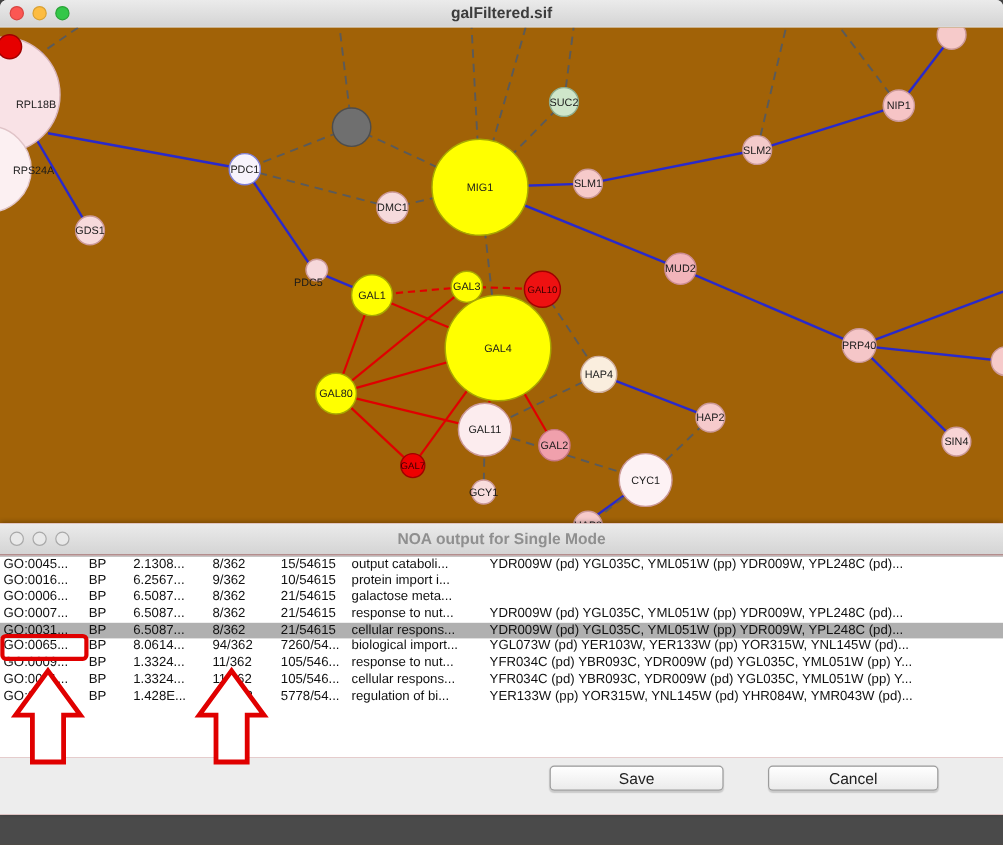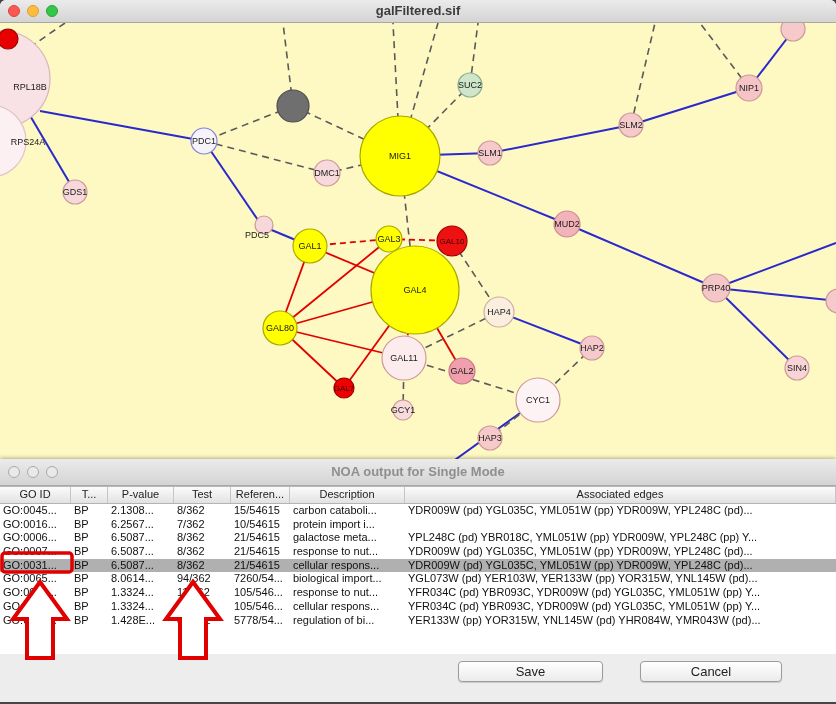--- a/index.html
+++ b/index.html
@@ -1,34 +1,34 @@
 <!DOCTYPE html>
 <html><head>
 <meta charset="utf-8">
 <style>
   html,body{margin:0;padding:0;background:#4a4a4a;}
   .screen{position:relative;width:836px;height:704px;overflow:hidden;
           font-family:"Liberation Sans",sans-serif;}
   .win{position:absolute;left:0;width:836px;background:#fff;box-sizing:border-box;}
   .top-window{top:0;height:461px;border-radius:6px 6px 0 0;box-shadow:0 2px 8px rgba(0,0,0,.45);}
-  .bottom-window{top:459px;height:243px;background:#b91c1c;box-shadow:0 -1px 4px rgba(0,0,0,.3);
+  .bottom-window{top:436px;height:243px;background:#b91c1c;box-shadow:0 -1px 4px rgba(0,0,0,.3);
                  display:flex;flex-direction:column;}
   .titlebar{position:relative;height:22px;background:linear-gradient(#ebebeb,#d4d4d4);
             border-bottom:1px solid #a8a8a8;border-radius:6px 6px 0 0;flex:0 0 auto;}
   .bottom-window .titlebar{height:26px;border-radius:0;}
   .titlebar .title{position:absolute;left:0;right:0;top:0;bottom:0;text-align:center;
             font-size:13px;font-weight:600;color:#3c3c3c;line-height:22px;}
   .bottom-window .title{color:#8f8f8f;line-height:26px;}
   .lights{position:absolute;left:8px;top:50%;transform:translateY(-50%);display:flex;gap:7px;}
   .light{width:12px;height:12px;border-radius:50%;display:inline-block;box-sizing:border-box;}
   .l-red{background:#fc5753;border:1px solid #d94542;}
   .l-yellow{background:#fdbc40;border:1px solid #d9a133;}
   .l-green{background:#33c748;border:1px solid #2aa338;}
   .l-gray{background:#e9e9e9;border:1px solid #a9a9a9;}
-  .canvas{position:relative;width:836px;height:439px;background:#fef9c3;overflow:hidden;}
+  .canvas{position:relative;width:836px;height:439px;background:#a16207;overflow:hidden;}
   svg{display:block;}
   .eb{stroke:#2929cc;stroke-width:2;}
   .ed{stroke:#5a5a5a;stroke-width:1.6;stroke-dasharray:7 5;}
   .er{stroke:#e00000;stroke-width:1.8;}
   .erd{stroke:#e00000;stroke-width:1.8;stroke-dasharray:6 4;}
   .nodes circle{stroke-width:1.2;}
   .lbl{font:9px "Liberation Sans",sans-serif;fill:#1a1a1a;text-anchor:middle;}
   .lbl.sm{font-size:8px;fill:#3c0000;}
   
   .table-wrap{position:relative;flex:1 1 auto;background:#fff;overflow:hidden;
@@ -189,55 +189,45 @@
     <div class="titlebar">
       <div class="lights">
         <span class="light l-gray"></span>
         <span class="light l-gray"></span>
         <span class="light l-gray"></span>
       </div>
       <div class="title">NOA output for Single Mode</div>
     </div>
 
     <div class="table-wrap">
-      <div class="thead">
-        <div class="th c0">GO ID</div>
-        <div class="th c1">T...</div>
-        <div class="th c2">P-value</div>
-        <div class="th c3">Test</div>
-        <div class="th c4">Referen...</div>
-        <div class="th c5">Description</div>
-        <div class="th c6">Associated edges</div>
-      </div>
 
       <div class="tr">
         <div class="td c0">GO:0045...</div>
         <div class="td c1">BP</div>
         <div class="td c2">2.1308...</div>
         <div class="td c3">8/362</div>
         <div class="td c4">15/54615</div>
-        <div class="td c5">carbon cataboli...</div>
+        <div class="td c5">output cataboli...</div>
         <div class="td c6">YDR009W (pd) YGL035C, YML051W (pp) YDR009W, YPL248C (pd)...</div>
       </div>
       <div class="tr">
         <div class="td c0">GO:0016...</div>
         <div class="td c1">BP</div>
         <div class="td c2">6.2567...</div>
-        <div class="td c3">7/362</div>
+        <div class="td c3">9/362</div>
         <div class="td c4">10/54615</div>
         <div class="td c5">protein import i...</div>
       </div>
       <div class="tr">
         <div class="td c0">GO:0006...</div>
         <div class="td c1">BP</div>
         <div class="td c2">6.5087...</div>
         <div class="td c3">8/362</div>
         <div class="td c4">21/54615</div>
         <div class="td c5">galactose meta...</div>
-        <div class="td c6">YPL248C (pd) YBR018C, YML051W (pp) YDR009W, YPL248C (pp) Y...</div>
       </div>
       <div class="tr">
         <div class="td c0">GO:0007...</div>
         <div class="td c1">BP</div>
         <div class="td c2">6.5087...</div>
         <div class="td c3">8/362</div>
         <div class="td c4">21/54615</div>
         <div class="td c5">response to nut...</div>
         <div class="td c6">YDR009W (pd) YGL035C, YML051W (pp) YDR009W, YPL248C (pd)...</div>
       </div>

